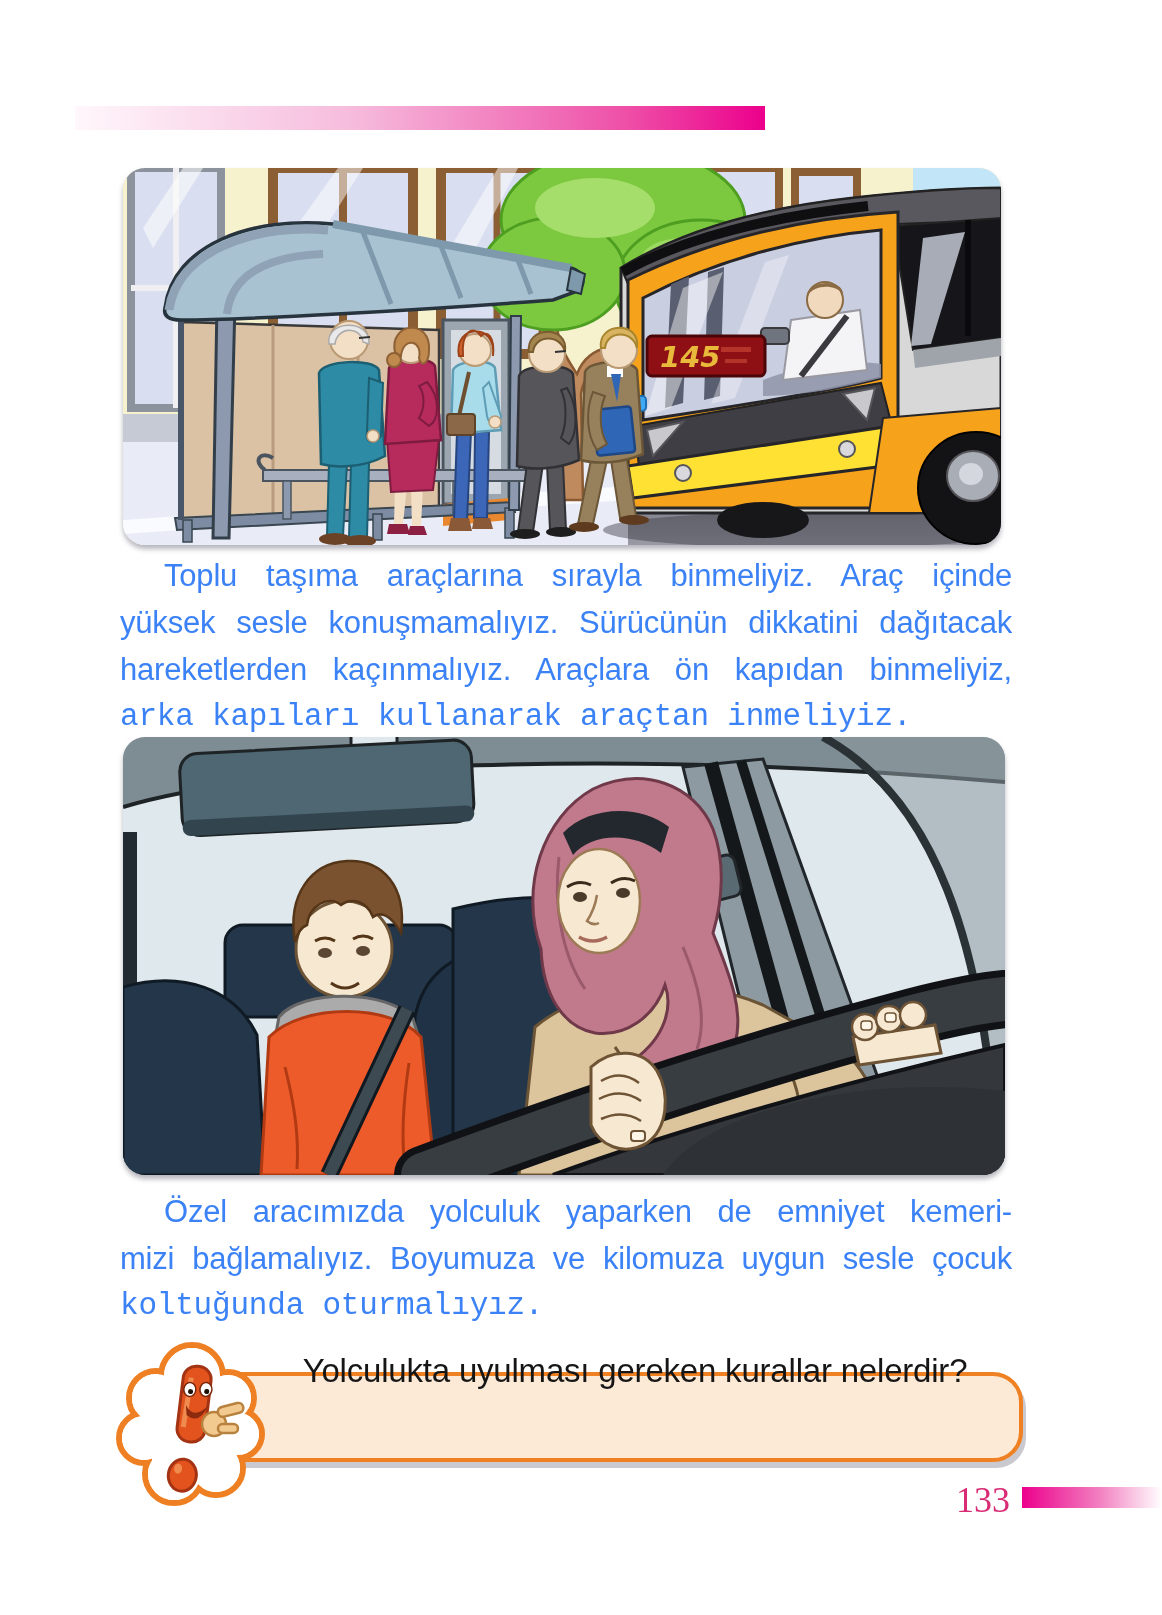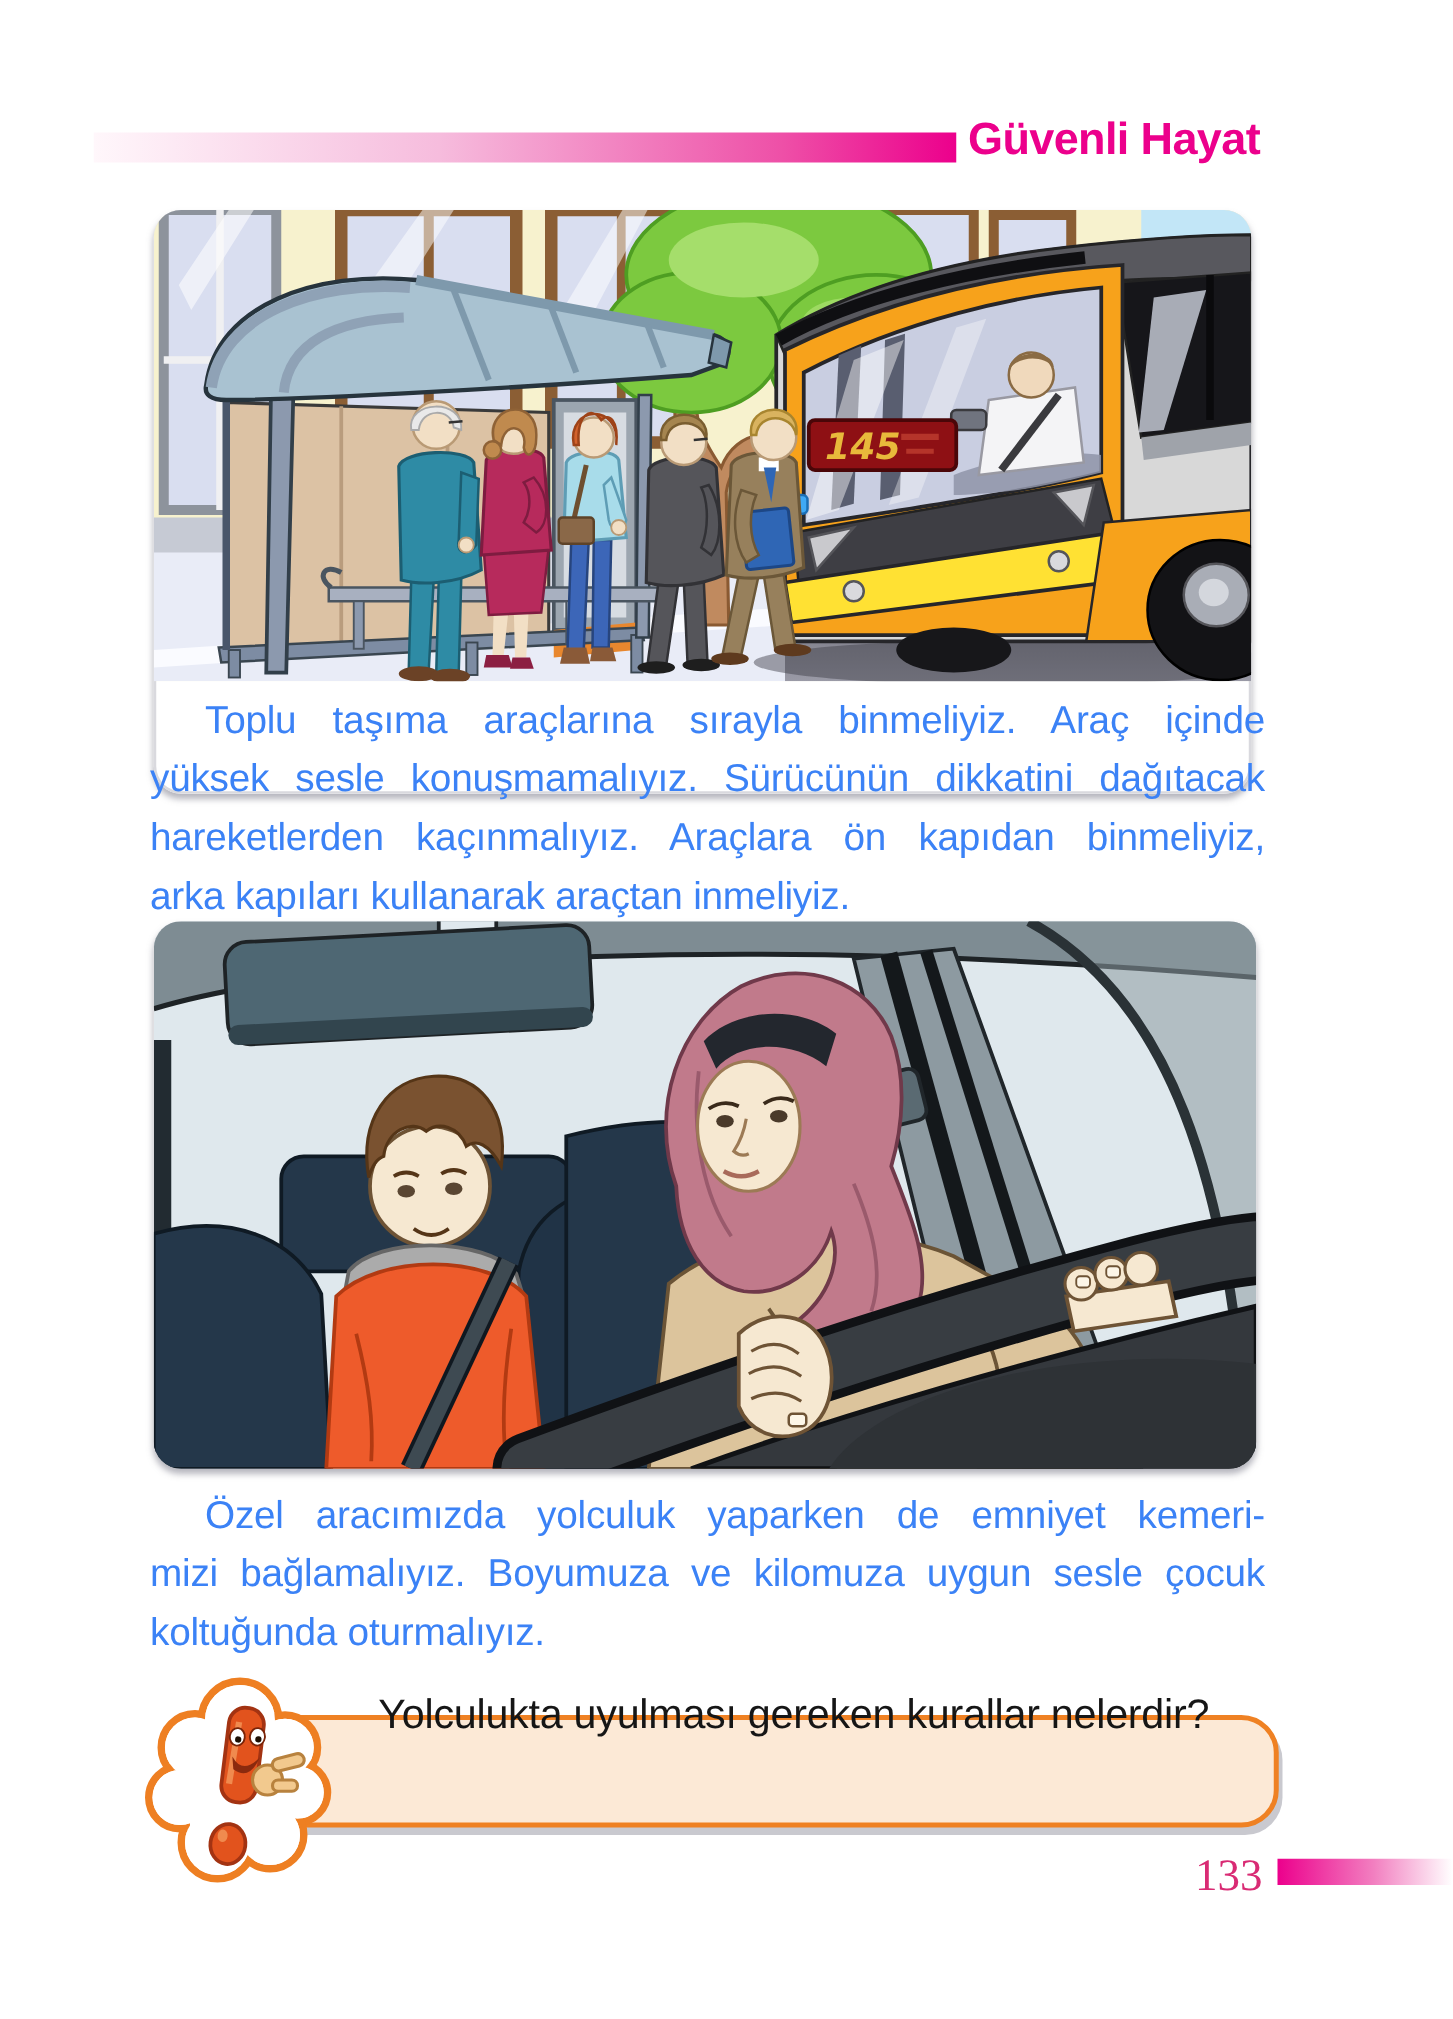--- a/index.html
+++ b/index.html
@@ -8,50 +8,49 @@
 
   
   .header-bar{position:absolute;left:75px;top:106px;width:690px;height:24px;
     background:linear-gradient(to right,#fff7fb 0%,#f6bcdd 40%,#ee4fa7 80%,#ec008c 100%);}
   .header-title{position:absolute;top:90px;right:154px;font-size:36px;font-weight:700;color:#ec008c;letter-spacing:-0.5px;}
 
   
   .fig{position:absolute;border-radius:22px;overflow:hidden;background:#fff;
     box-shadow:0 4px 5px rgba(110,110,125,.5), inset 0 0 0 2px #d9d9de;}
   .fig svg{display:block;}
-  #fig1{left:123px;top:168px;width:878px;height:467px;}
+  #fig1{left:123px;top:168px;width:878px;height:377px;}
   #fig2{left:123px;top:737px;width:882px;height:438px;}
 
   
   .para{position:absolute;left:120px;width:892px;color:#3b82f6;font-size:31px;line-height:47px;letter-spacing:-0.2px;}
   #para1{top:552px;}
   #para2{top:1188px;}
   .tline{text-align:justify;text-align-last:justify;white-space:normal;}
   .tline.first{text-indent:44px;}
-  .tline.last{text-align-last:left;}
+  .tline.last{text-align-last:left;font-family:Liberation Mono, monospace;}
 
   
   .qbox{position:absolute;left:157px;top:1372px;width:858px;height:82px;background:#fce9d6;
     border:4px solid #ef8123;border-radius:30px;box-shadow:3px 6px 0 #c9c9cf;}
   .qtext{position:absolute;left:260px;top:1330px;width:750px;height:82px;display:flex;align-items:center;justify-content:center;
     font-size:33px;color:#161616;letter-spacing:-0.2px;}
   .qchar{position:absolute;left:112px;top:1336px;width:160px;height:172px;}
 
   
   .page-number{position:absolute;top:1479px;right:152px;font-family:"Liberation Serif",serif;font-size:36px;color:#d92b74;}
   .footer-bar{position:absolute;top:1487px;right:0;width:140px;height:21px;
     background:linear-gradient(to right,#ec008c 0%,#f27fc0 55%,#ffffff 100%);}
 </style>
 </head>
 <body>
 
 <div class="page">
 
   <div class="header-bar"></div>
-  <div class="header-title">Güvenli Hayat</div>
 
   <div class="fig" id="fig1">
     <svg width="878" height="377" viewBox="0 0 878 377">
       <defs>
         <linearGradient id="roadGrad" x1="0" y1="0" x2="0" y2="1">
           <stop offset="0" stop-color="#5d5d68"></stop>
             <stop offset="1" stop-color="#9a9aa6"></stop>
         </linearGradient>
         <clipPath id="wsClip">
             <path d="M 520,130 C 600,88 690,68 758,62 L 758,210 C 700,225 600,240 520,252 Z"></path>

